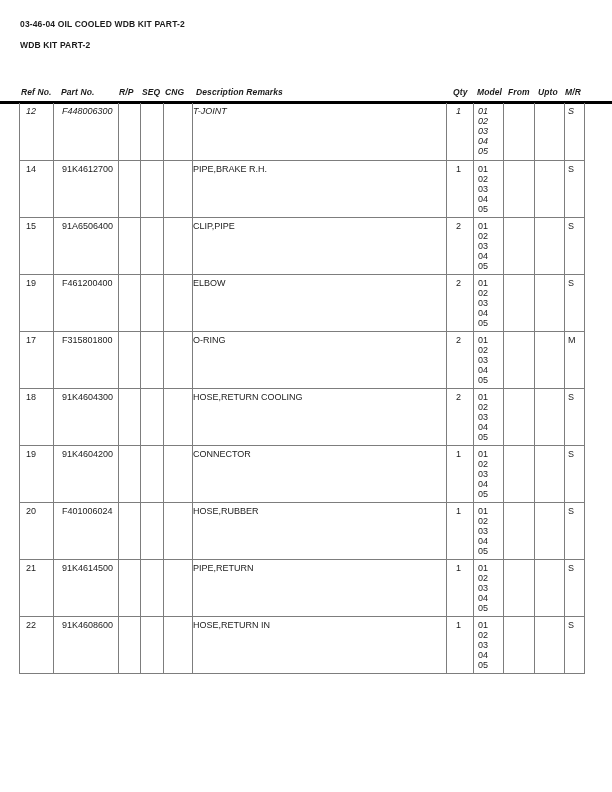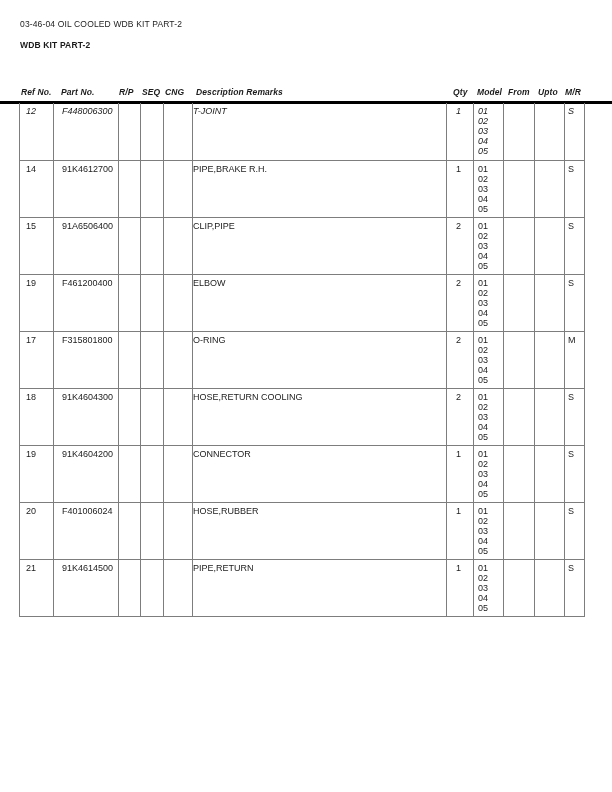--- a/index.html
+++ b/index.html
@@ -6,21 +6,21 @@
   html,body { width:612px; height:792px; }
   body {
     position:relative;
     background:#ffffff;
     font-family:"Liberation Sans", sans-serif;
     color:#1b1b1b;
     overflow:hidden;
   }
   .page-title {
     position:absolute; left:20px; top:19px;
-    font-size:8.5px; font-weight:normal; letter-spacing:0.15px;
+    font-size:8.5px; font-weight:bold; letter-spacing:0.15px;
     white-space:nowrap;
   }
   .breadcrumb {
     position:absolute; left:20px; top:40px; width:580px;
     font-size:8.5px; font-weight:bold; letter-spacing:0.15px;
     line-height:11px;
   }
   .breadcrumb .bc-line { white-space:nowrap; }
   .col-headers {
     position:absolute; left:19px; top:87px; width:566px;
@@ -255,14 +255,31 @@
     <td class="cl-qty">1</td>
     <td class="cl-models">01
 02
 03
 04
 05</td>
     <td class="cl-from"></td>
     <td class="cl-upto"></td>
     <td class="cl-mr">S</td>
   </tr>
+      <tr>
+    <td class="cl-ref">22</td>
+    <td class="cl-part">91K4608600</td>
+    <td class="cl-rp"></td>
+    <td class="cl-seq"></td>
+    <td class="cl-cng"></td>
+    <td class="cl-desc">HOSE,RETURN IN</td>
+    <td class="cl-qty">1</td>
+    <td class="cl-models">01
+02
+03
+04
+05</td>
+    <td class="cl-from"></td>
+    <td class="cl-upto"></td>
+    <td class="cl-mr">S</td>
+  </tr>
     </tbody>
 </table>
 
 </body></html>

